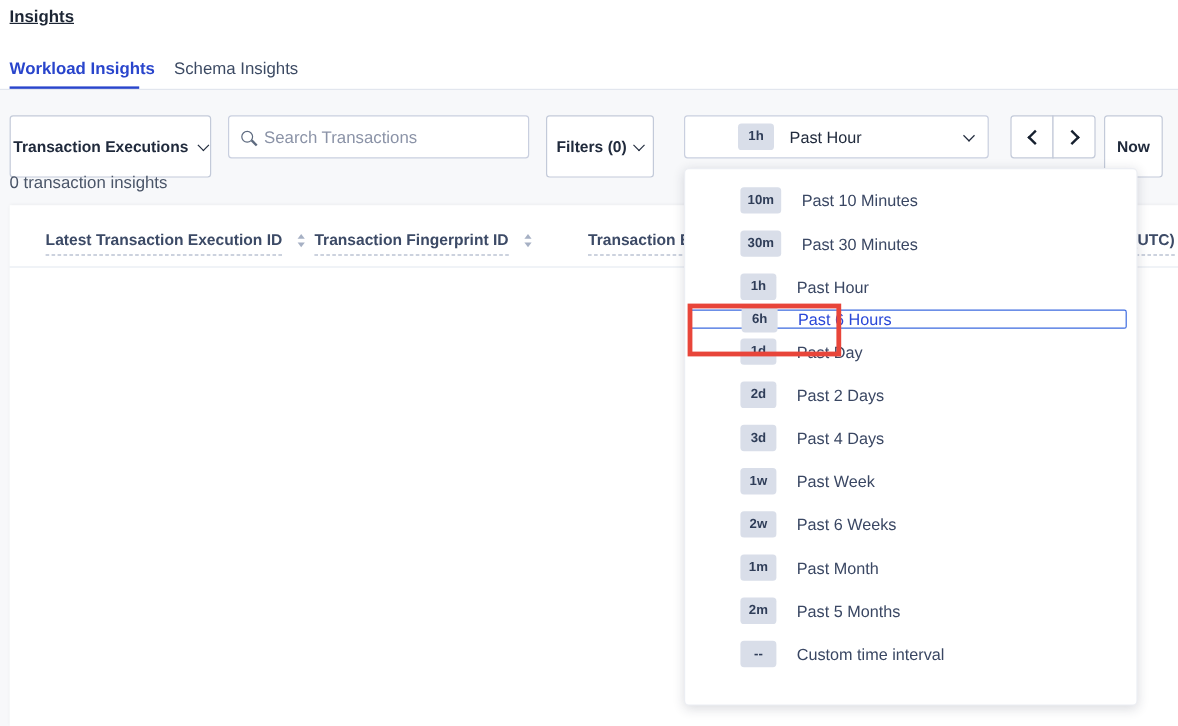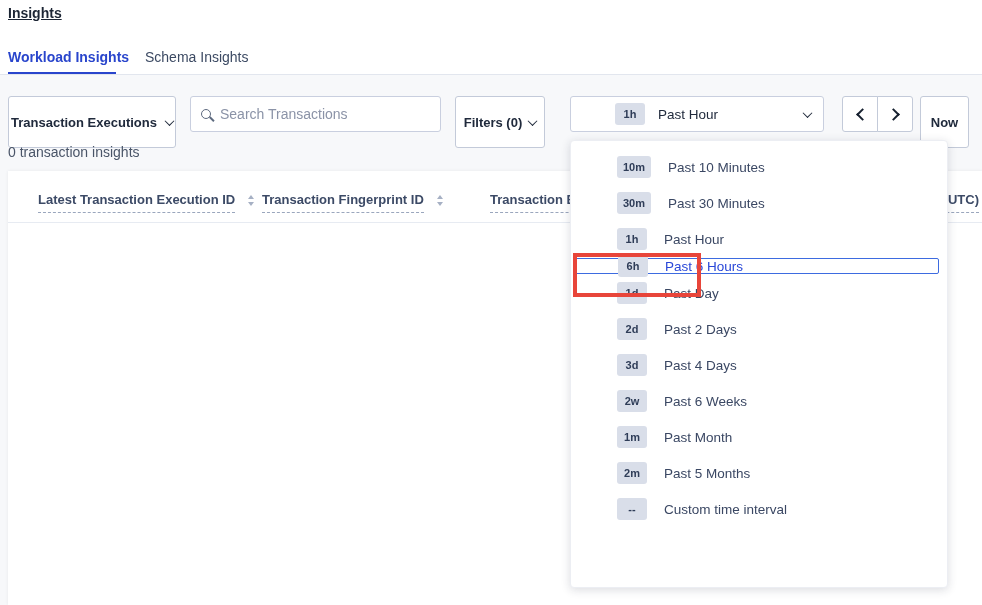--- a/index.html
+++ b/index.html
@@ -252,20 +252,24 @@
     </div>
     <div class="dd-row">
       <span class="badge">2d</span>
       <span>Past 2 Days</span>
     </div>
     <div class="dd-row">
       <span class="badge">3d</span>
       <span>Past 4 Days</span>
     </div>
     <div class="dd-row">
+      <span class="badge">1w</span>
+      <span>Past Week</span>
+    </div>
+    <div class="dd-row">
       <span class="badge">2w</span>
       <span>Past 6 Weeks</span>
     </div>
     <div class="dd-row">
       <span class="badge">1m</span>
       <span>Past Month</span>
     </div>
     <div class="dd-row">
       <span class="badge">2m</span>
       <span>Past 5 Months</span>

